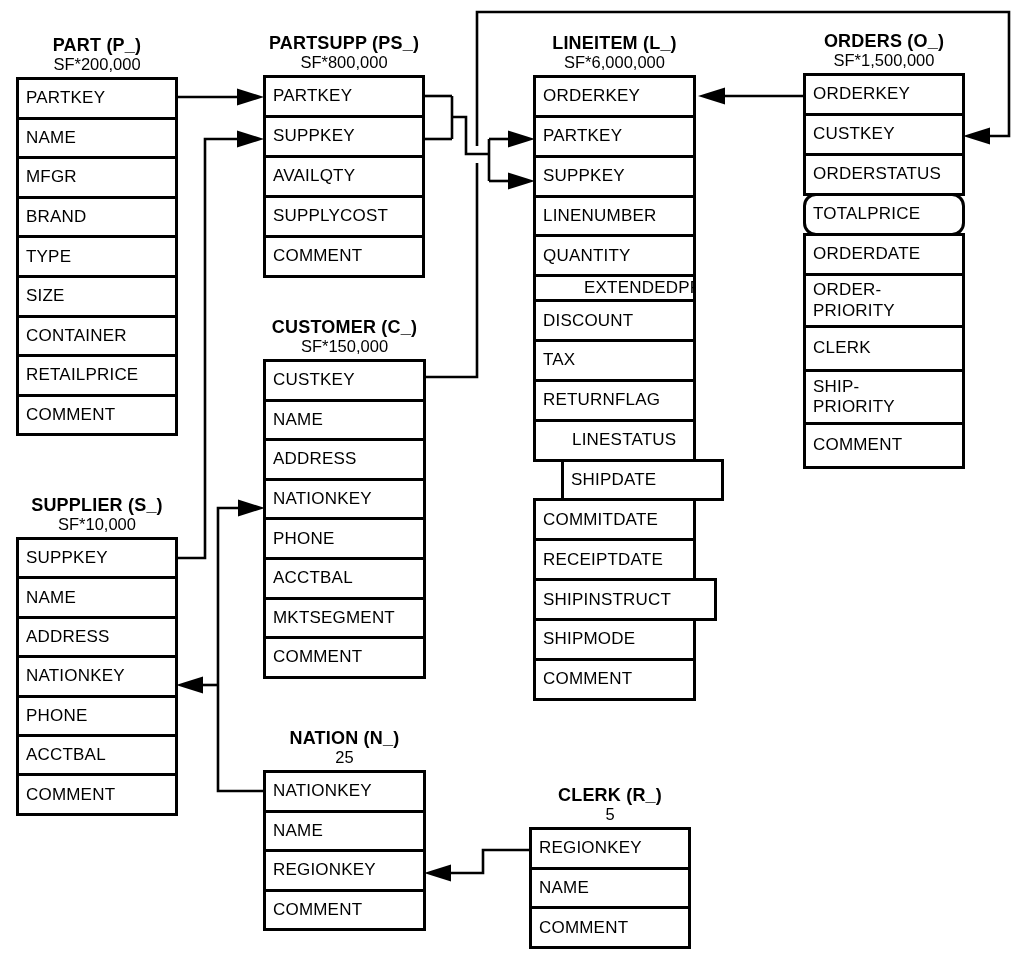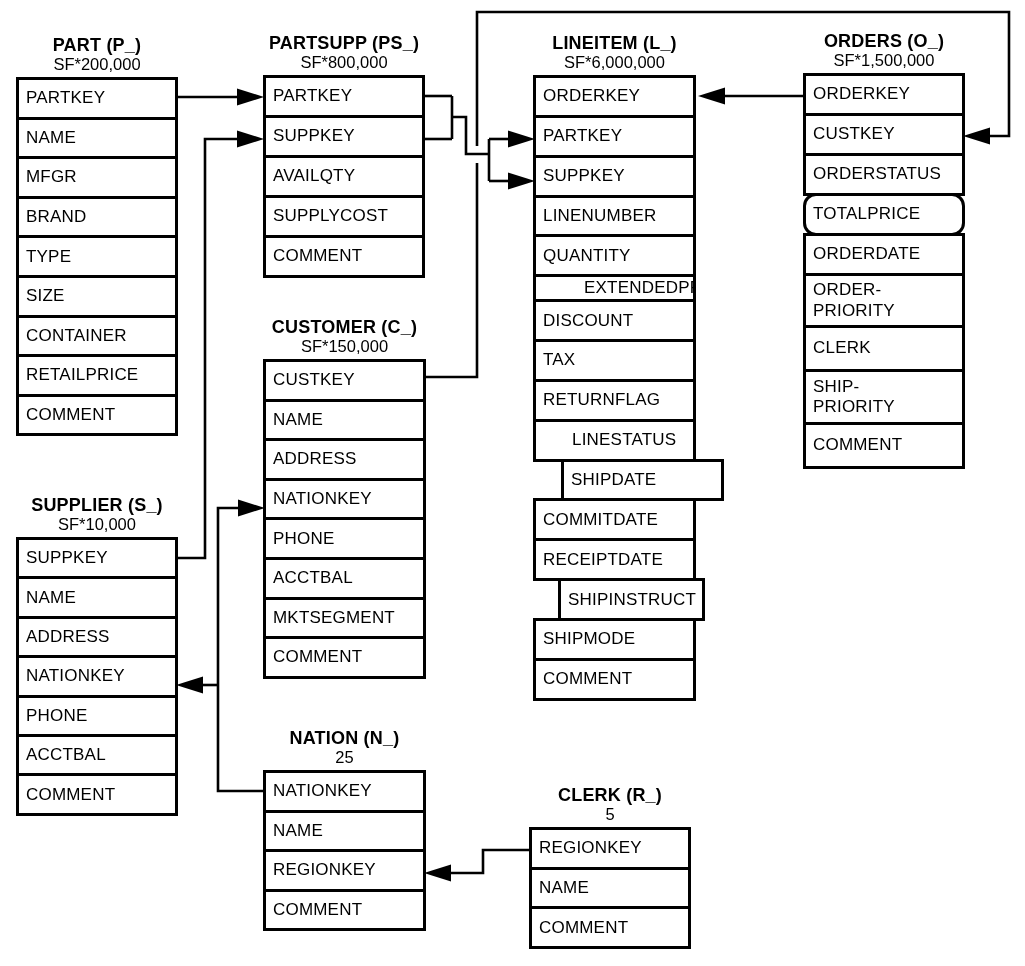--- a/index.html
+++ b/index.html
@@ -123,21 +123,21 @@
           <div class="row" style="height: 42.85px; width: 163px;">LINENUMBER</div>
           <div class="row" style="height: 42.85px; width: 163px;">QUANTITY</div>
           <div class="row" style="height: 28px; width: 163px; padding-left: 48px;">EXTENDEDPRICE</div>
           <div class="row" style="height: 42.85px; width: 163px;">DISCOUNT</div>
           <div class="row" style="height: 42.85px; width: 163px;">TAX</div>
           <div class="row" style="height: 42.85px; width: 163px;">RETURNFLAG</div>
           <div class="row" style="height: 42.85px; width: 163px; padding-left: 36px;">LINESTATUS</div>
           <div class="row" style="height: 42.85px; width: 163px; margin-left: 28px;">SHIPDATE</div>
           <div class="row" style="height: 42.85px; width: 163px;">COMMITDATE</div>
           <div class="row" style="height: 42.85px; width: 163px;">RECEIPTDATE</div>
-          <div class="row" style="height: 42.85px; width: 147px; margin-left: 25px;">SHIPINSTRUCT</div>
+          <div class="row" style="height: 42.85px; width: 184px;">SHIPINSTRUCT</div>
           <div class="row" style="height: 42.85px; width: 163px;">SHIPMODE</div>
           <div class="row" style="height: 42.85px; width: 163px;">COMMENT</div>
         </div>
       </div>
       <div class="tbl" style="left: 803px; top: 73px; width: 162px;">
         <div class="tbl-head" style="left: -39px; top: -42px;">
           <span class="tbl-title">ORDERS (O_)</span>
           <span class="tbl-card">SF*1,500,000</span>
         </div>
         <div class="rows" style="width: 162px;">

